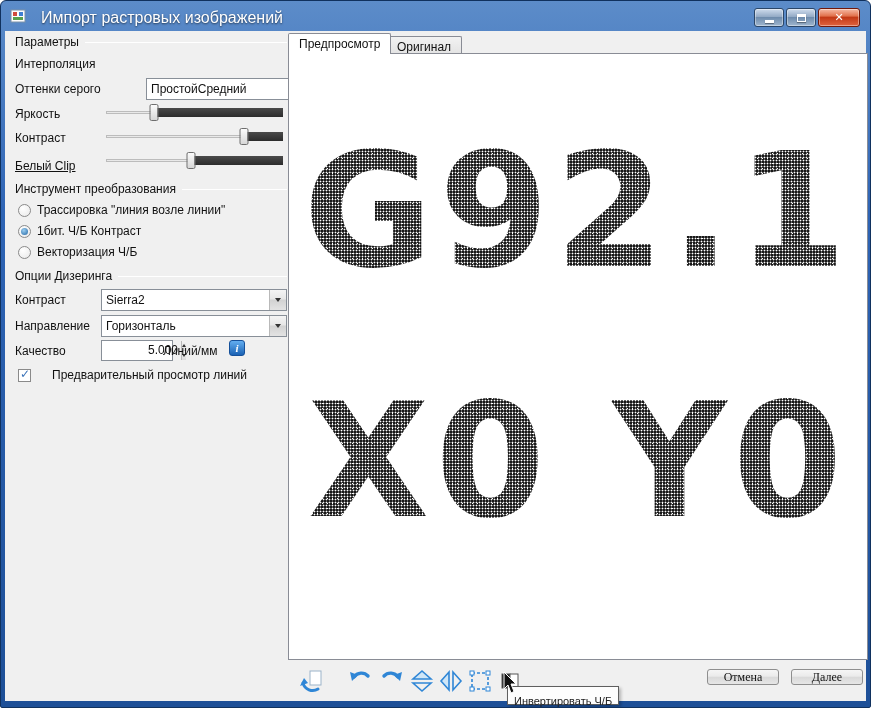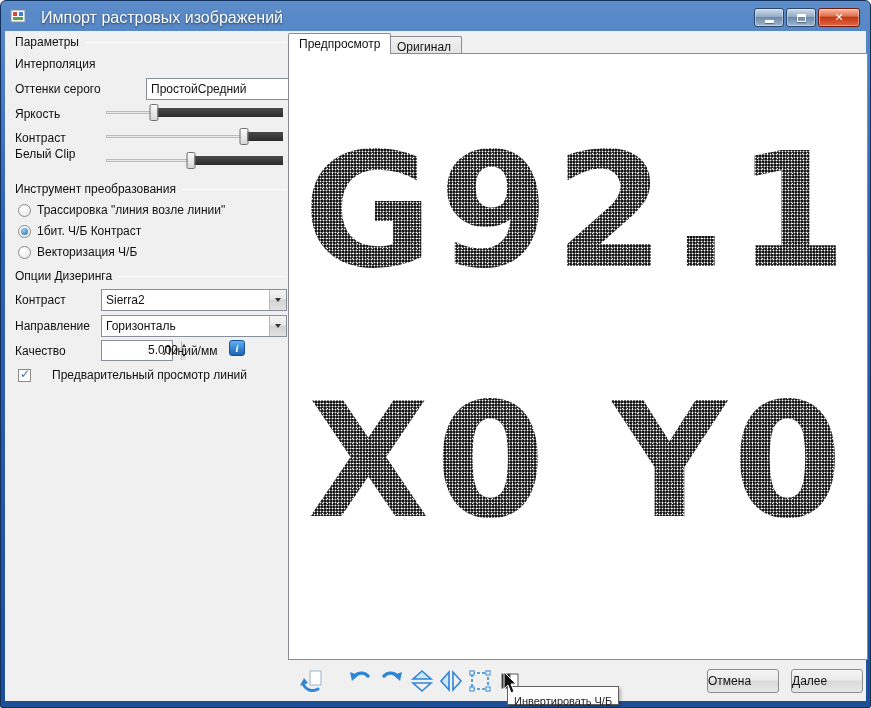--- a/index.html
+++ b/index.html
@@ -141,25 +141,26 @@
   
   .tool-btn {
     position:absolute; top:636px; width:28px; height:28px;
     display:flex; align-items:center; justify-content:center;
     border-radius:3px; cursor:default;
   }
   .tool-btn svg { display:block; }
 
   
   .btn {
-    position:absolute; top:638px; width:72px; height:24px;
+    position:absolute; top:638px; width:72px; height:16px;
     background:linear-gradient(#f5f5f5,#ebebeb 45%,#d9d9d9 50%,#e6e6e6);
     border:1px solid #8e8e8e; border-radius:3px;
-    font-size:12px; color:#111; display:flex; align-items:center; justify-content:flex-start;
+    font-size:12px; color:#111; display:flex; align-items:center; justify-content:center;
     cursor:default;
+    font-family:Liberation Serif, serif;
   }
 
   
   .tooltip {
     position:absolute; left:502px; top:655px; height:19px; z-index:6;
     background:#fdfdfd; border:1px solid #5f5f5f; box-shadow:2px 2px 3px rgba(0,0,0,.25);
     font-size:11px; color:#222; padding:8px 6px 0; white-space:nowrap;
   }
   .cursor-ptr { position:absolute; left:498px; top:641px; z-index:7; }
 </style>
@@ -215,21 +216,21 @@
       <div class="thumb" style="left: 27%;"></div>
     </div>
 
     <span class="lbl abs" style="left:10px; top:100px;">Контраст</span>
     <div class="slider abs" style="left:101px; top:97px; width:177px;">
       <div class="groove"></div>
       <div class="fill" style="left: 78%;"></div>
       <div class="thumb" style="left: 78%;"></div>
     </div>
 
-    <span class="lbl abs" style="left:10px; top:116px;">Белый Clip</span>
+    <span class="lbl abs" style="left:10px; top:128px;text-decoration:underline;">Белый Clip</span>
     <div class="slider abs" style="left:101px; top:121px; width:177px;">
       <div class="groove"></div>
       <div class="fill" style="left: 48%;"></div>
       <div class="thumb" style="left: 48%;"></div>
     </div>
 
     <div class="grp abs" style="left:10px; top:151px; width:272px;">
       <span class="lbl">Инструмент преобразования</span>
         <span class="line"></span>
     </div>

